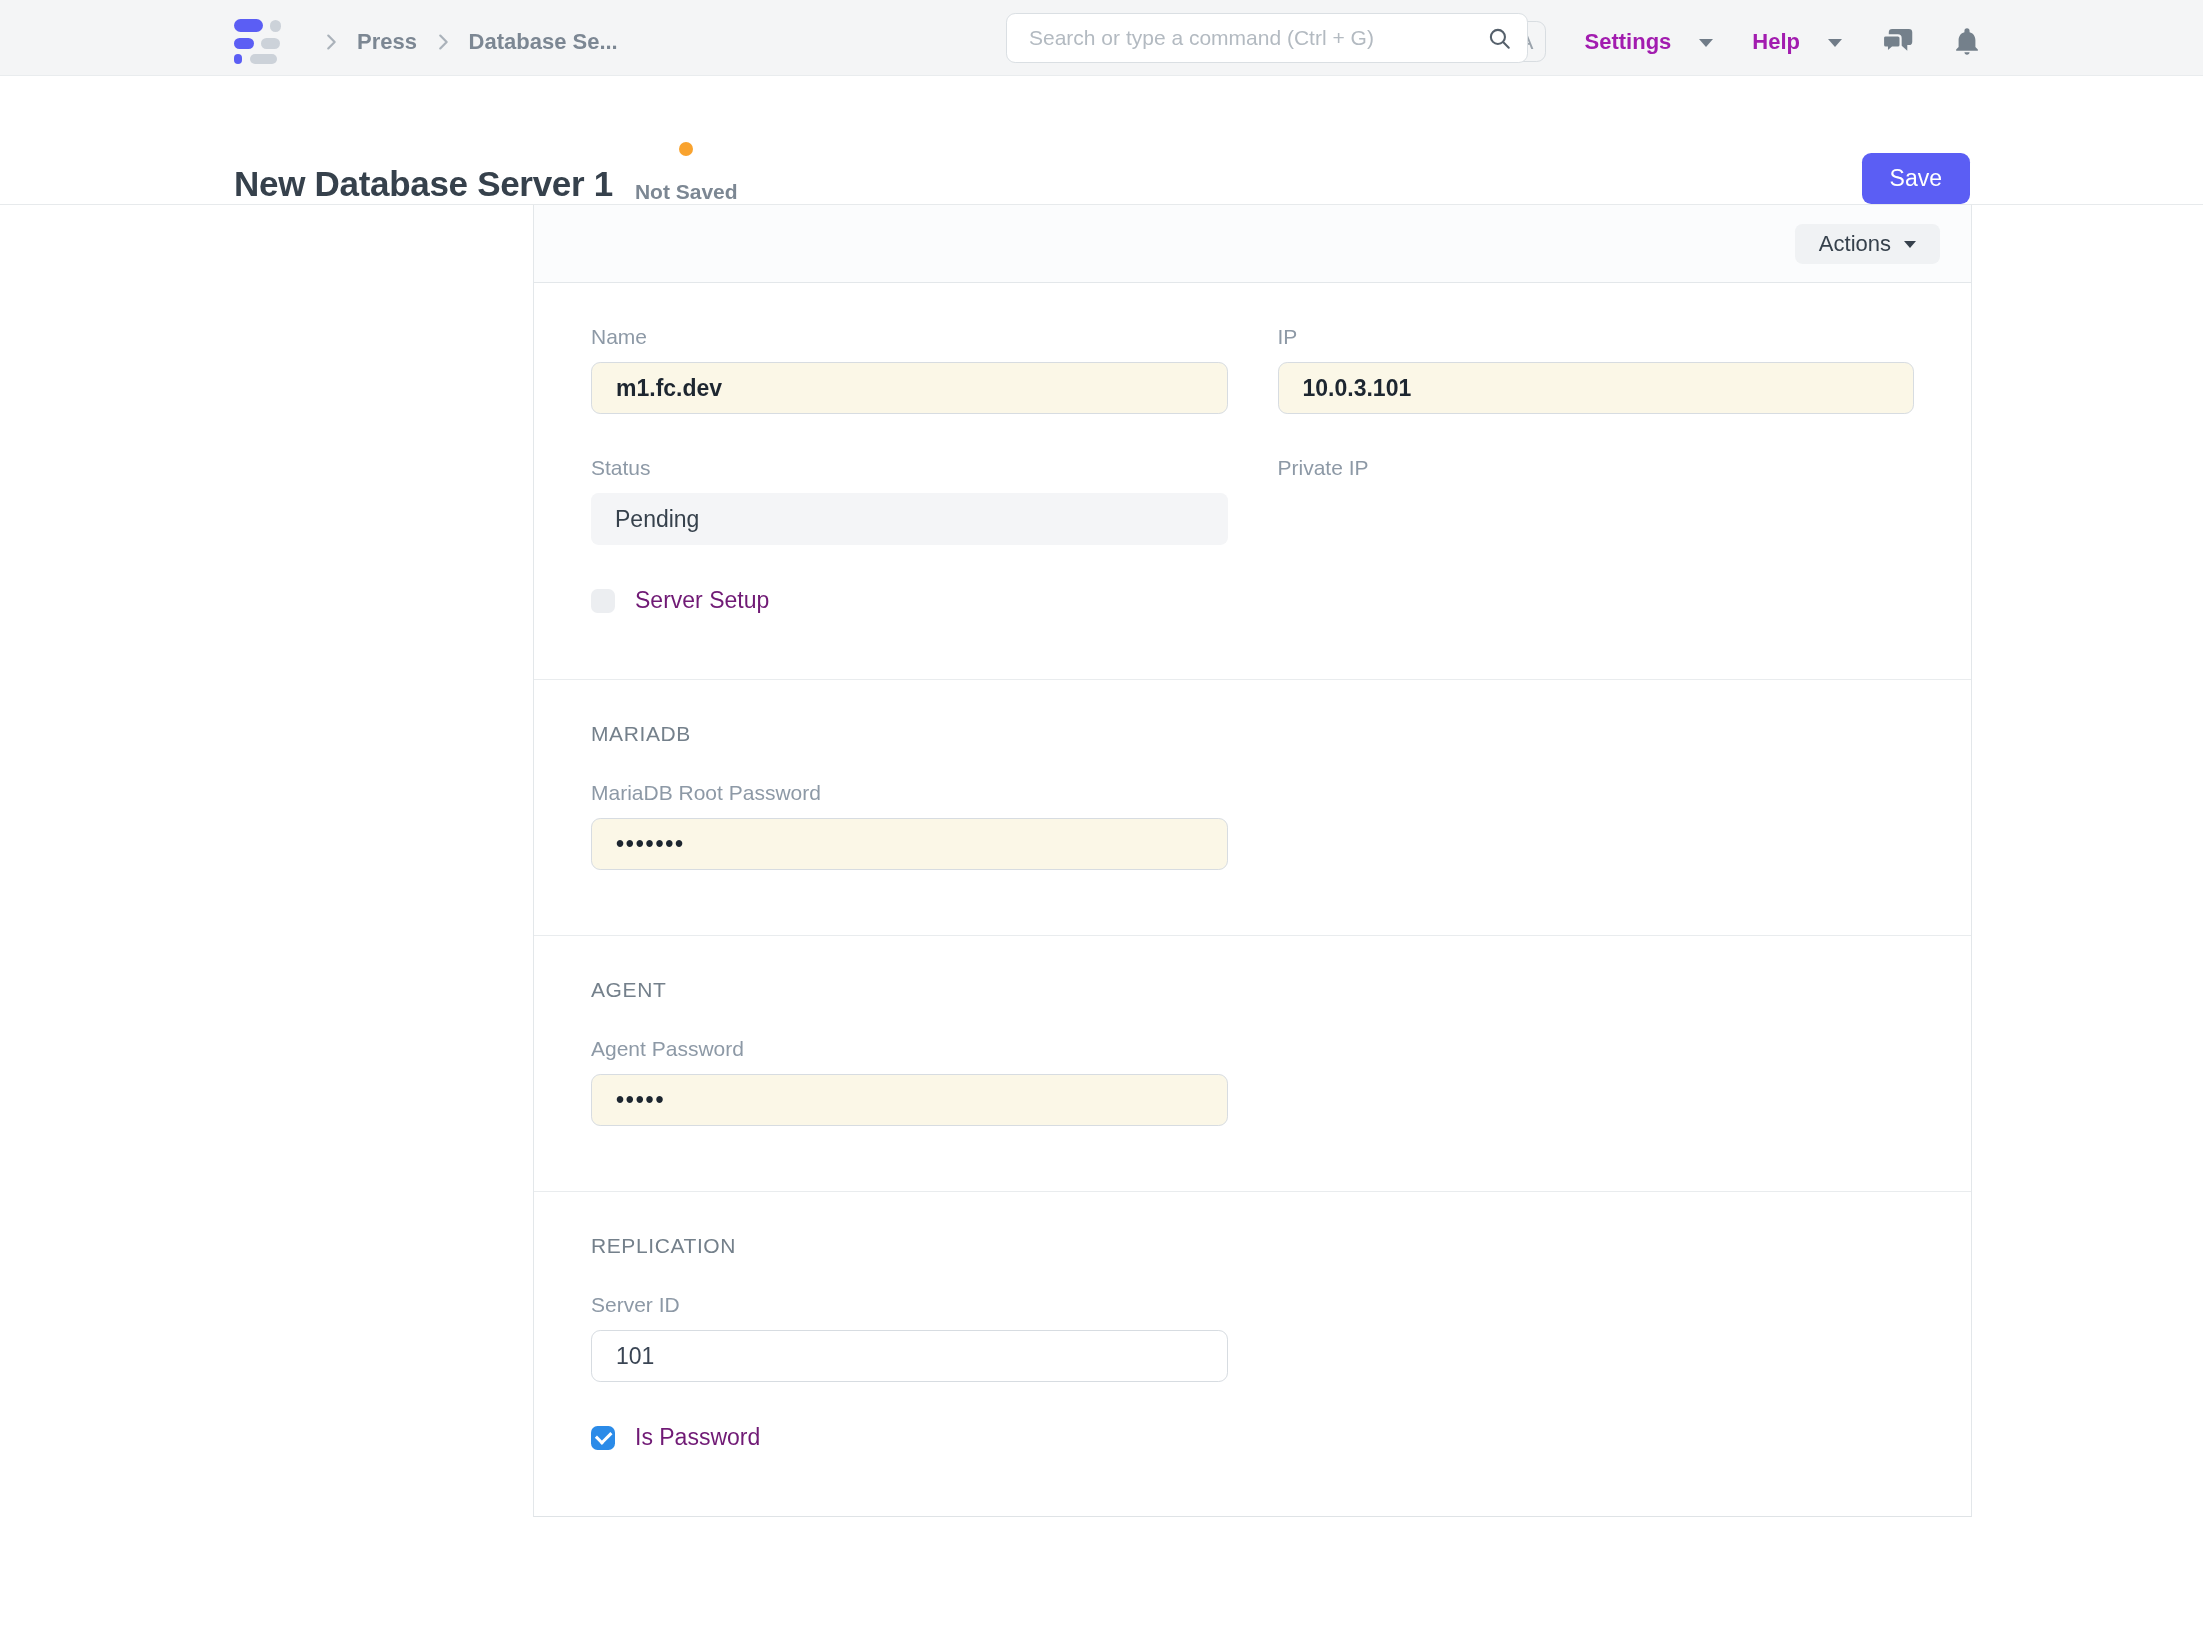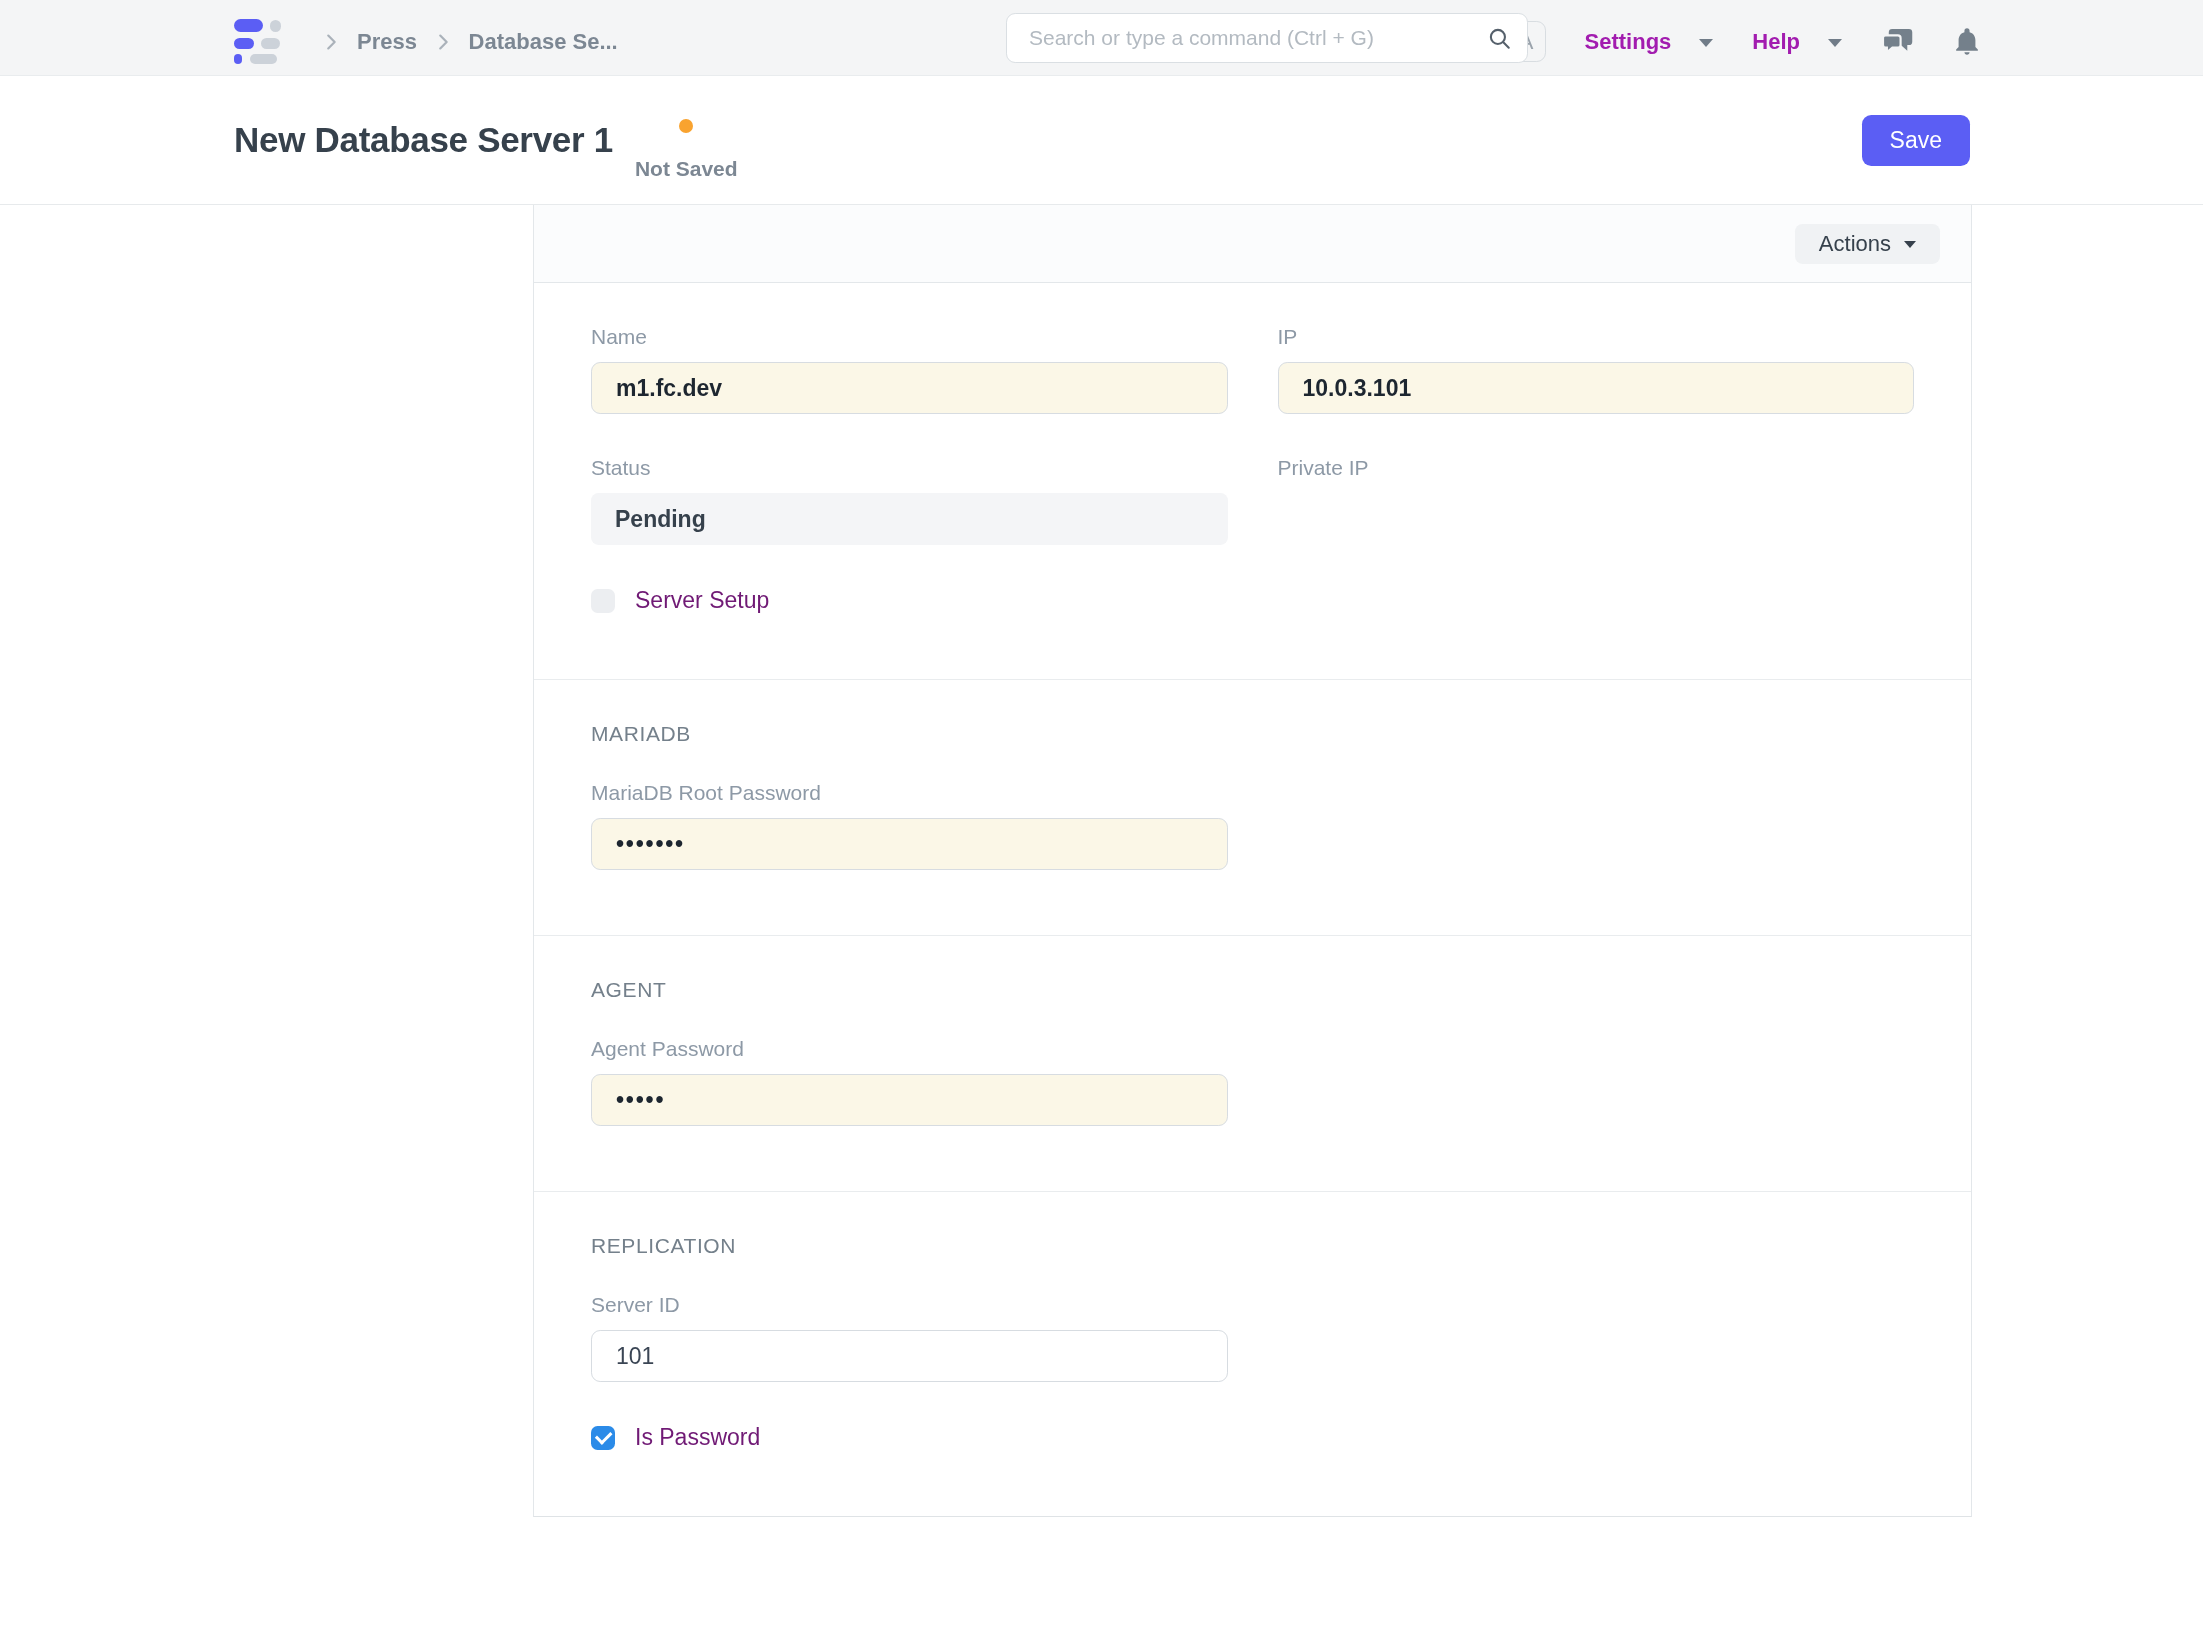--- a/index.html
+++ b/index.html
@@ -33,21 +33,21 @@
   .avatar { width:39px; height:41px; border:1.8px solid #d8dde1; border-radius:9.2px;
     display:flex; align-items:center; justify-content:center;
     font-size:22px; color:#9aa3ac; cursor:pointer; }
   .nav-menu { display:flex; align-items:center; gap:28px; font-size:22px;
     font-weight:700; color:#a21caf; cursor:pointer; }
   .caret { width:0; height:0; border-left:7.4px solid transparent;
     border-right:7.4px solid transparent; border-top:8.3px solid #707c88; margin-top:2.8px; }
   .nav-icon { display:flex; color:#74808b; cursor:pointer; }
 
   
-  .page-header { height:129px; display:flex; align-items:center;
+  .page-header { height:129px; display:flex; align-items:flex-end;
     padding:0 234px; border-bottom:1.8px solid #e7eaec; background:#fff; }
   .page-title { font-size:35px; font-weight:700; color:#36414c; letter-spacing:-0.3px; }
   .indicator { display:flex; align-items:center; gap:24px; margin-left:22px; margin-top:20px;flex-direction:column; }
   .indicator-dot { width:14px; height:14px; border-radius:50%; background:#f9a32f; }
   .indicator-label { font-size:21px; font-weight:700; color:#7c8793; }
   .save-btn { margin-left:auto; height:51px; padding:0 28px; background:#5b5ef4;
     color:#fff; font-size:23px; border:none; border-radius:9.2px;
     font-family:inherit; cursor:pointer; }
 
   
@@ -69,21 +69,21 @@
   .field-row { display:grid; grid-template-columns:1fr 1fr; column-gap:50px; margin-bottom:42px; }
   .field-half { width:calc(50% - 25px); }
   .field-label { display:block; font-size:21px; color:#8d99a6; margin-bottom:13px; }
   .control-input { width:100%; height:52px; border:1.8px solid #d7dce1; border-radius:9.2px;
     padding:0 24px; font-size:23px; color:#3a4554; background:#fff;
     font-family:inherit; outline:none; }
   .control-input.modified { background:#fbf7e7; font-weight:700; color:#1d2630; }
   .control-input.pwd { letter-spacing:1.8px; }
   .control-static { height:52px; background:#f4f5f7; border-radius:7.4px;
     display:flex; align-items:center; padding:0 24px;
-    font-size:23px; font-weight:700; color:#36414c; }
+    font-size:23px; font-weight:400; color:#36414c; }
 
   .checkbox-row { display:flex; align-items:center; gap:20px; }
   .checkbox-row.mt { margin-top:42px; }
   .checkbox { width:24px; height:24px; border-radius:6.5px; background:#eceef1;
     flex:none; position:relative; cursor:pointer; }
   .checkbox.checked { background:#2b8be8; }
   .checkbox.checked::after { content:''; position:absolute; left:4.6px; top:5.5px;
     width:12px; height:6.5px; border-left:3.7px solid #fff; border-bottom:3.7px solid #fff;
     transform:rotate(-45deg); }
   .checkbox-label { font-size:23px; color:#701a75; }

